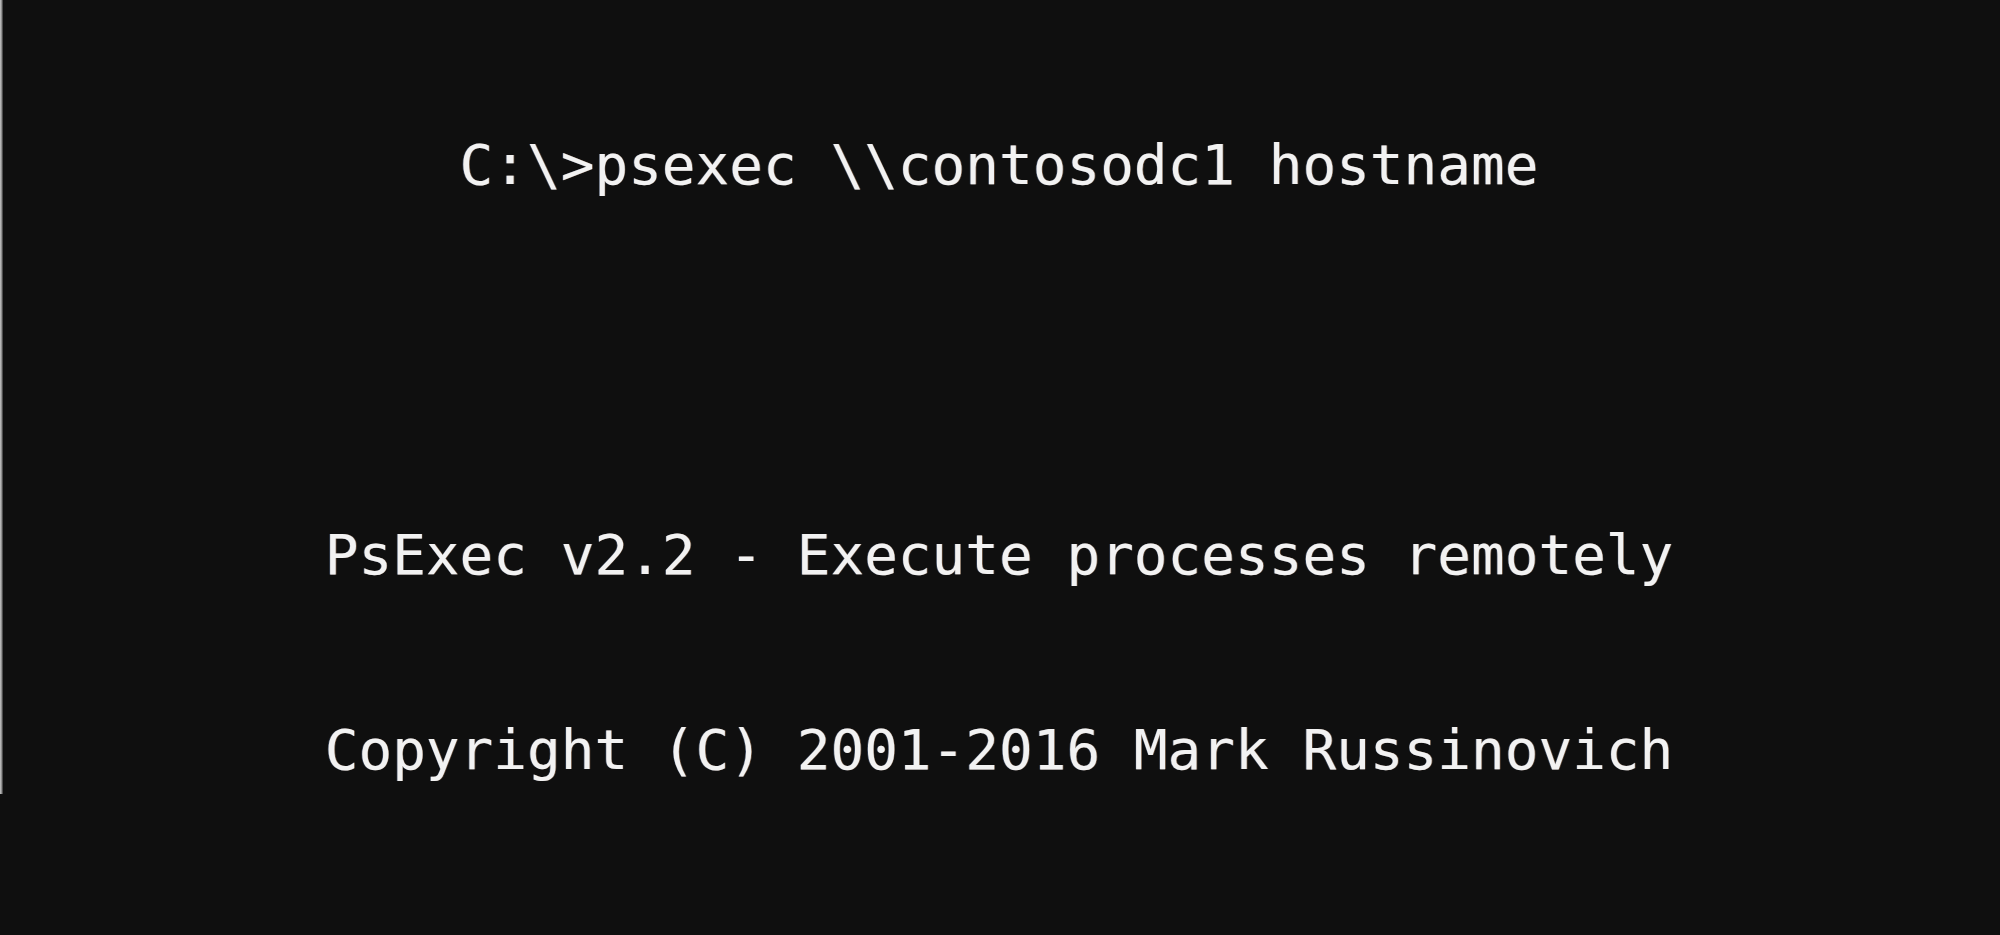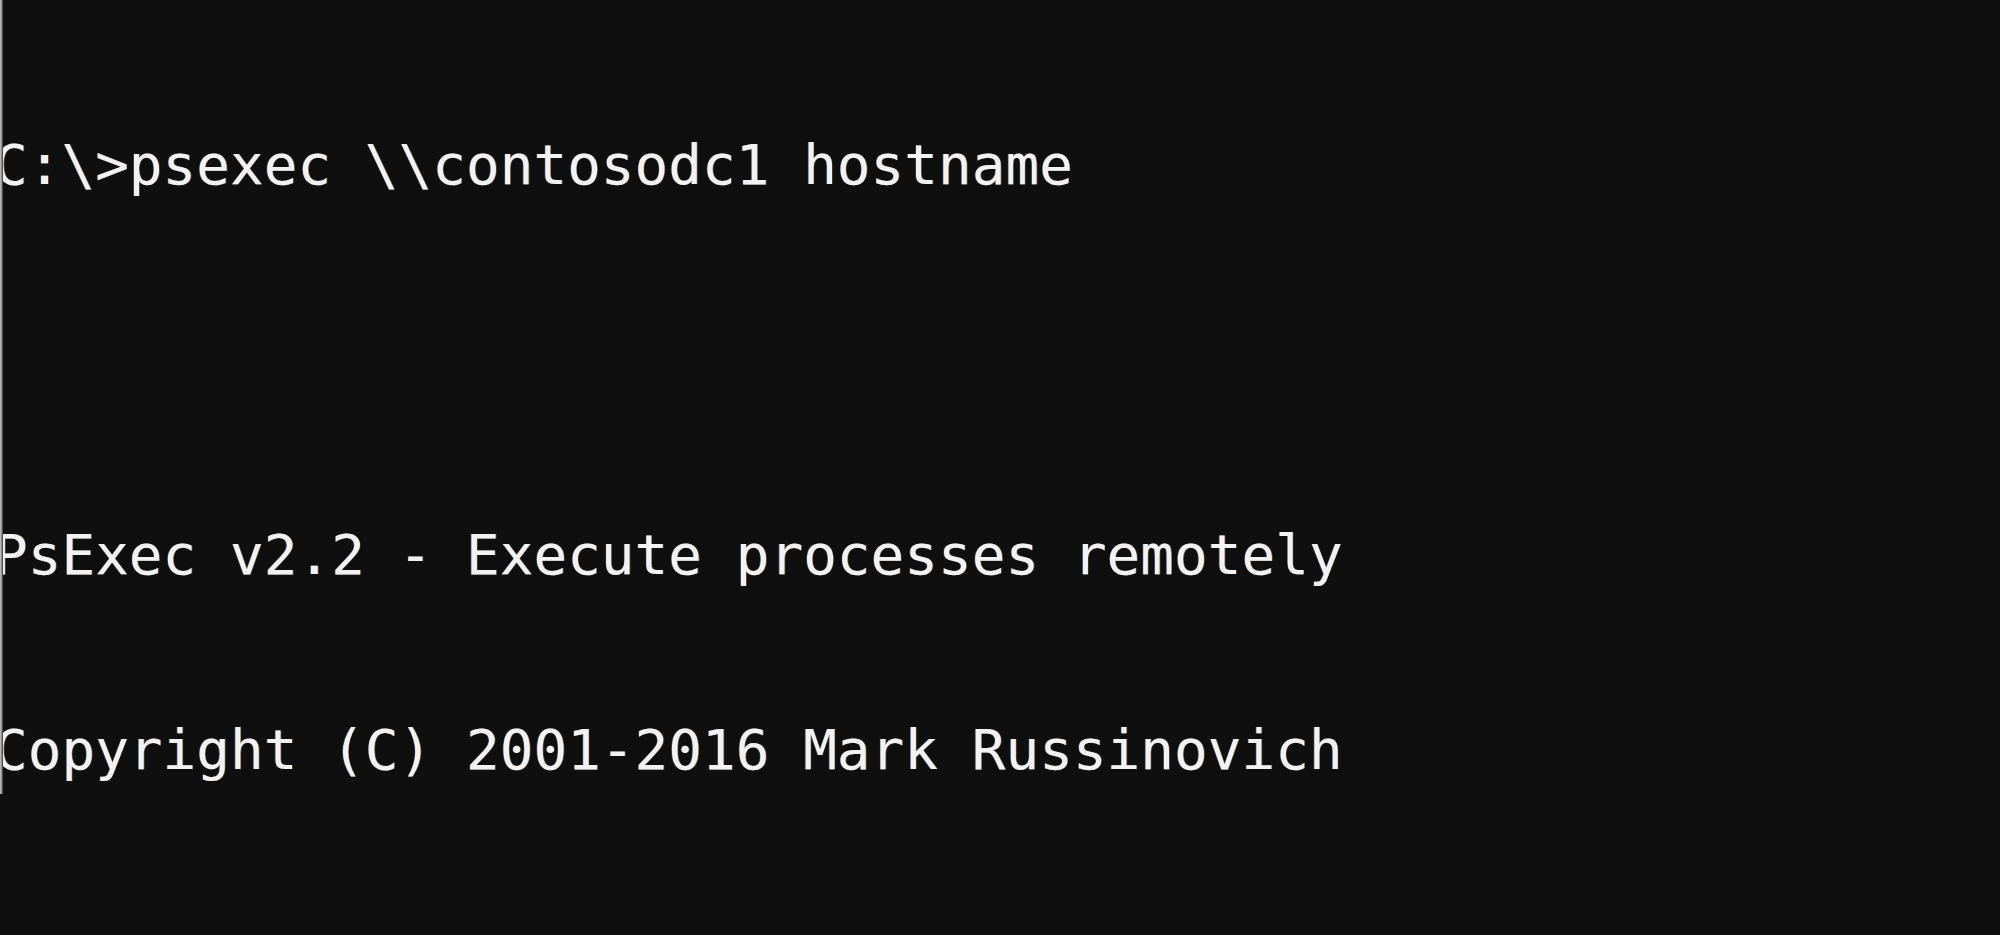--- a/index.html
+++ b/index.html
@@ -9,20 +9,21 @@
     background: #0f0f0f;
   }
 
   #console-window {
     position: relative;
     width: 2000px;
     height: 794px;
     background: #0f0f0f;
     overflow: hidden;
     font-family: "DejaVu Sans Mono", "Liberation Mono", monospace;
+    text-align: center;
   }
 
   
   #window-edge {
     position: absolute;
     left: 0;
     top: 0;
     width: 3px;
     height: 935px;
     background: linear-gradient(to right, #c9c9c9 0%, #9a9a9a 45%, #2b2b2b 100%);

